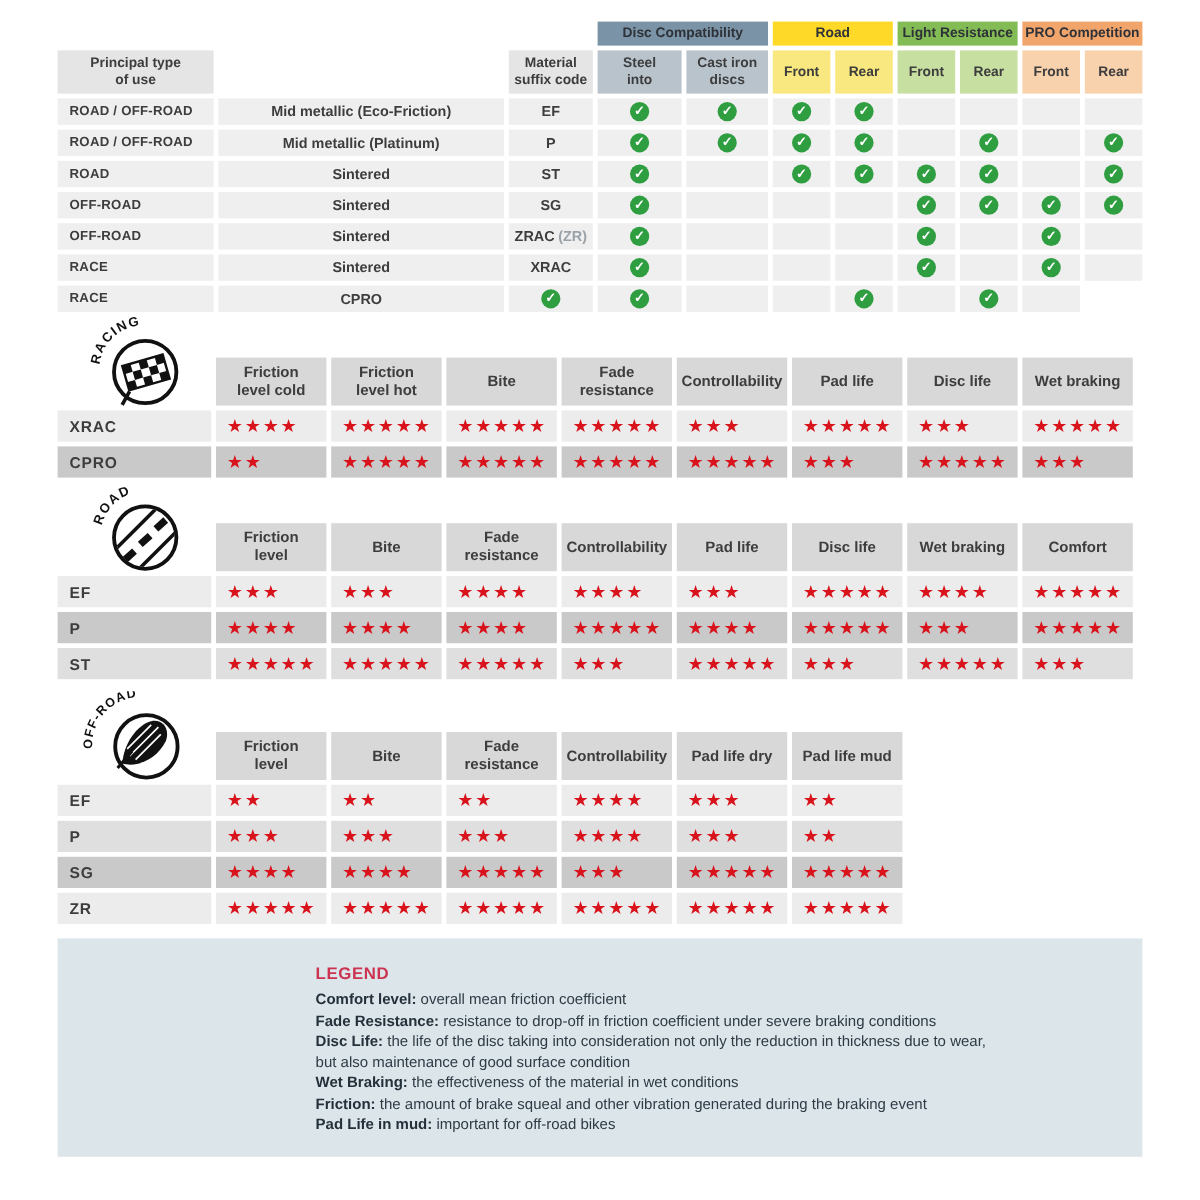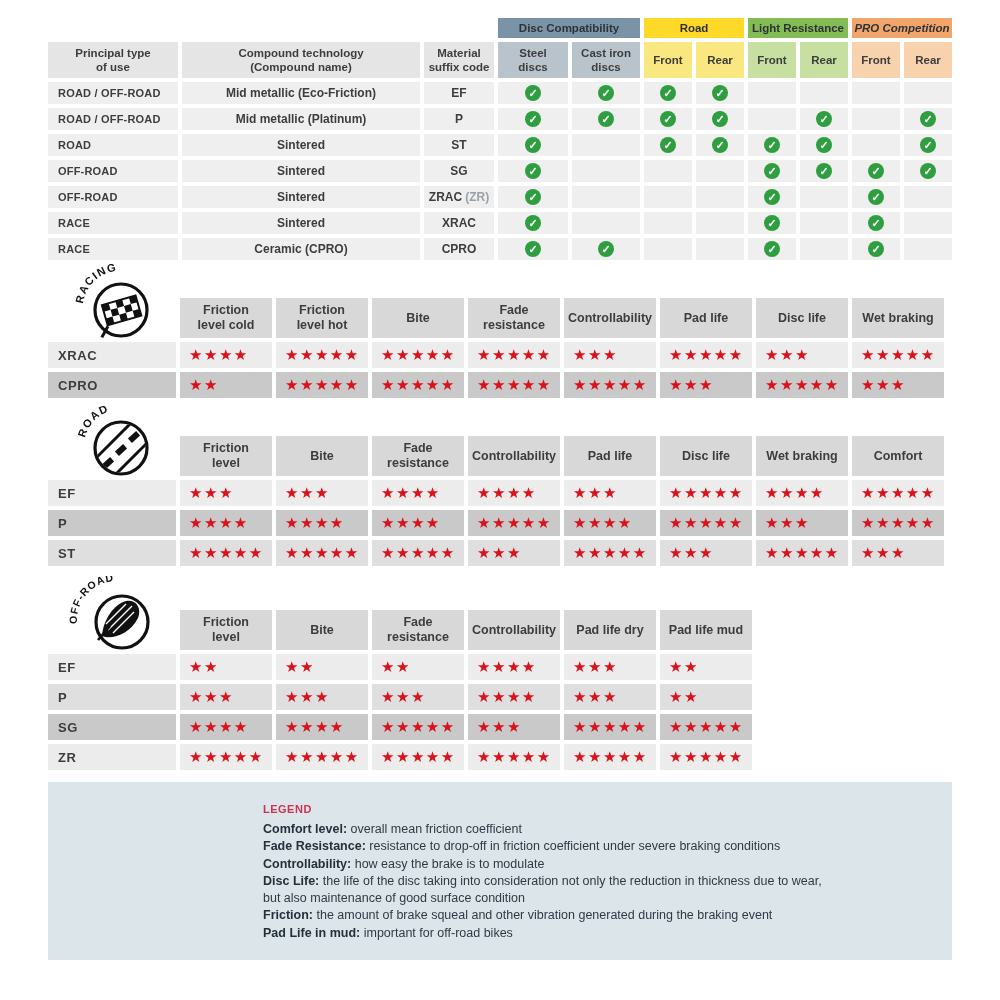--- a/index.html
+++ b/index.html
@@ -37,42 +37,40 @@
          font-family:"DejaVu Sans", sans-serif;}
   .light{background:#ececec;}
   .medium{background:#dfdfdf;}
   .dark{background:#c9c9c9;}
   .icon-wrap{position:absolute;left:20px;top:-34px;width:110px;height:80px;}
 
   
   .legend{background:var(--legend-bg);margin-top:12px;
           padding:20px 30px 18px 215px;font-size:12.5px;line-height:1.38;
           color:#2e3a44;}
-  .legend-title{color:var(--legend-title);font-weight:bold;font-size:11px;
+  .legend-title{color:var(--legend-title);font-weight:bold;font-size:14px;
                 letter-spacing:.5px;margin-bottom:4px;}
   .legend-line{white-space:pre-line;}
   .legend-line .term{font-weight:bold;color:#24303a;}
 </style>
 </head>
 <body>
 
 <div class="page">
   <div class="compat" id="compat">
       <div class="cell group-h pre" style="grid-area: 1 / 4 / auto / span 2; background: rgb(123, 147, 166);">Disc Compatibility</div>
       <div class="cell group-h pre" style="grid-area: 1 / 6 / auto / span 2; background: rgb(255, 217, 39);">Road</div>
       <div class="cell group-h pre" style="grid-area: 1 / 8 / auto / span 2; background: rgb(131, 188, 85);">Light Resistance</div>
-      <div class="cell group-h pre" style="grid-area: 1 / 10 / auto / span 2; background: rgb(241, 165, 107); font-style: italic;">PRO Competition</div>
+      <div class="cell group-h pre" style="grid-area: 1 / 10 / auto / span 2; background: rgb(241, 165, 107);">PRO Competition</div>
       <div class="cell col-h pre" style="grid-area: 2 / 1;">Principal type
 of use</div>
-      <div class="cell col-h pre" style="grid-area: 2 / 2;">Compound technology
-(Compound name)</div>
       <div class="cell col-h pre" style="grid-area: 2 / 3;">Material
 suffix code</div>
       <div class="cell col-h pre" style="grid-area: 2 / 4; background: rgb(185, 195, 204);">Steel
-discs</div>
+into</div>
       <div class="cell col-h pre" style="grid-area: 2 / 5; background: rgb(185, 195, 204);">Cast iron
 discs</div>
       <div class="cell col-h pre" style="grid-area: 2 / 6; background: rgb(249, 232, 127);">Front</div>
       <div class="cell col-h pre" style="grid-area: 2 / 7; background: rgb(249, 232, 127);">Rear</div>
       <div class="cell col-h pre" style="grid-area: 2 / 8; background: rgb(199, 223, 161);">Front</div>
       <div class="cell col-h pre" style="grid-area: 2 / 9; background: rgb(199, 223, 161);">Rear</div>
       <div class="cell col-h pre" style="grid-area: 2 / 10; background: rgb(248, 209, 173);">Front</div>
       <div class="cell col-h pre" style="grid-area: 2 / 11; background: rgb(248, 209, 173);">Rear</div>
       <div class="cell data use-cell" style="grid-row: 3;">ROAD / OFF-ROAD</div>
       <div class="cell data tech-cell" style="grid-row: 3;">Mid metallic (Eco-Friction)</div>
@@ -201,21 +199,20 @@
       <div class="cell data check-cell" style="grid-row: 8;"></div>
       <div class="cell data check-cell" style="grid-row: 8;">
         <span class="check">✓</span>
       </div>
       <div class="cell data check-cell" style="grid-row: 8;"></div>
       <div class="cell data check-cell" style="grid-row: 8;">
         <span class="check">✓</span>
       </div>
       <div class="cell data check-cell" style="grid-row: 8;"></div>
       <div class="cell data use-cell" style="grid-row: 9;">RACE</div>
-      <div class="cell data tech-cell" style="grid-row: 9;">Ceramic (CPRO)</div>
       <div class="cell data suffix-cell" style="grid-row: 9;">
         <span>CPRO</span>
       </div>
       <div class="cell data check-cell" style="grid-row: 9;">
         <span class="check">✓</span>
       </div>
       <div class="cell data check-cell" style="grid-row: 9;">
         <span class="check">✓</span>
       </div>
       <div class="cell data check-cell" style="grid-row: 9;"></div>
@@ -394,20 +391,20 @@
         <div class="cell stars light" title="5 / 5">★★★★★</div>
         <div class="cell stars light" title="5 / 5">★★★★★</div>
         <div class="cell stars light" title="5 / 5">★★★★★</div>
       </div>
     </div>
   <div class="legend" id="legend">
     <div class="legend-title">LEGEND</div>
     <div id="legend-entries">
         <div class="legend-line"><span class="term">Comfort level:</span> overall mean friction coefficient</div>
         <div class="legend-line"><span class="term">Fade Resistance:</span> resistance to drop-off in friction coefficient under severe braking conditions</div>
-        <div class="legend-line"><span class="term">Controllability:</span> how easy the brake is to modulate</div>
         <div class="legend-line"><span class="term">Disc Life:</span> the life of the disc taking into consideration not only the reduction in thickness due to wear,
 but also maintenance of good surface condition</div>
+        <div class="legend-line"><span class="term">Wet Braking:</span> the effectiveness of the material in wet conditions</div>
         <div class="legend-line"><span class="term">Friction:</span> the amount of brake squeal and other vibration generated during the braking event</div>
         <div class="legend-line"><span class="term">Pad Life in mud:</span> important for off-road bikes</div>
       </div>
   </div>
 </div>
 
 </body></html>

